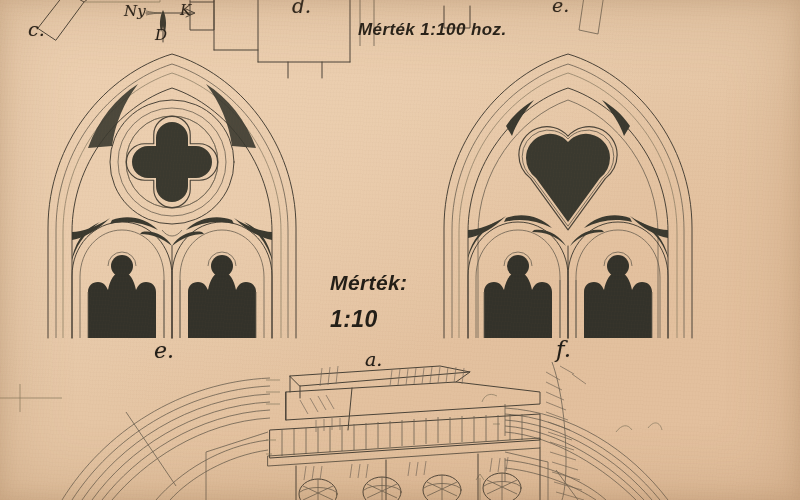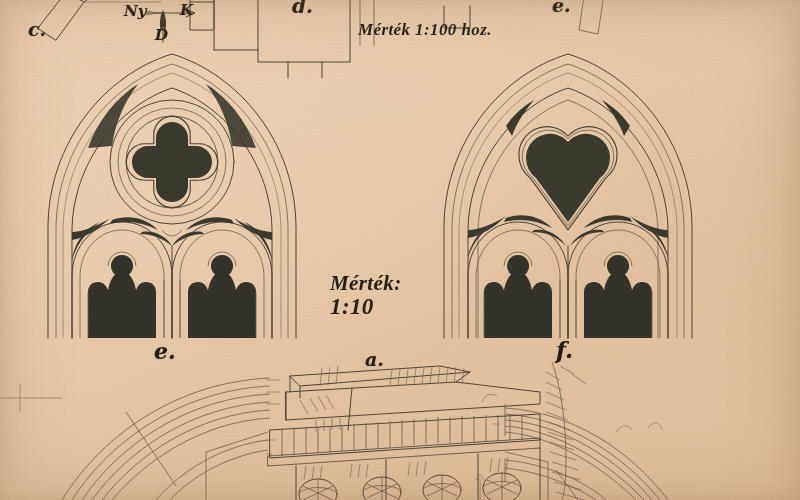--- a/index.html
+++ b/index.html
@@ -19,25 +19,25 @@
     box-shadow:inset 0 0 70px rgba(150,108,70,.30), inset 0 0 18px rgba(140,100,65,.18);}
   svg.layer{position:absolute;left:0;top:0;width:800px;height:500px;overflow:visible;}
 
   .ink{fill:none;stroke:#4a4338;stroke-width:1;stroke-linecap:round;stroke-linejoin:round;}
   .ink-thin{fill:none;stroke:#6a5f50;stroke-width:.8;}
   .ink-faint{fill:none;stroke:#857860;stroke-width:.7;}
   .ink-pencil{fill:none;stroke:#6d6357;stroke-width:.75;opacity:.85;}
   .wash{fill:#3a392f;}
   .wash2{fill:#33322a;}
 
-  .lbl{position:absolute;color:#201c16;font-style:italic;font-weight:700;
+  .lbl{position:absolute;color:#201c16;font-style:italic;font-weight:400;
        font-family:"DejaVu Serif",serif;line-height:1;
        text-shadow:0 0 1px rgba(40,30,20,.35);}
   .scale-note{position:absolute;color:#221e17;font-style:italic;font-weight:700;
-       font-family:Liberation Serif, serif;letter-spacing:.4px;line-height:1.08;}
+       font-family:Liberation Sans, sans-serif;letter-spacing:.4px;line-height:1.08;}
 </style>
 </head>
 <body>
 
 <div id="sheet">
 
   <svg class="layer" viewBox="0 0 800 500">
 
     <defs>
 
@@ -381,21 +381,21 @@
   <div class="lbl" style="left:552px;top:-4px;font-size:19px;">e.</div>
 
   <div class="lbl" style="left:124px;top:4px;font-size:15px;">Ny</div>
   <div class="lbl" style="left:180px;top:3px;font-size:15px;">K</div>
   <div class="lbl" style="left:155px;top:28px;font-size:15px;">D</div>
 
   <div class="scale-note" style="left:358px;top:21px;font-size:17px;">Mérték 1:100 hoz.</div>
 
   <div class="scale-note" style="left:330px;top:272px;font-size:21px;width:110px;">
     <div>Mérték:</div>
-    <div style="font-size:23px;margin-top:0;">1:10</div>
+    <div style="font-size:23px;margin-top:12px;">1:10</div>
   </div>
 
   <div class="lbl" style="left:154px;top:340px;font-size:22px;">e.</div>
 
   <div class="lbl" style="left:556px;top:338px;font-size:23px;">f.</div>
 
   <div class="lbl" style="left:365px;top:350px;font-size:19px;">a.</div>
 
   <div id="grain"></div>
   <div id="vignette"></div>

